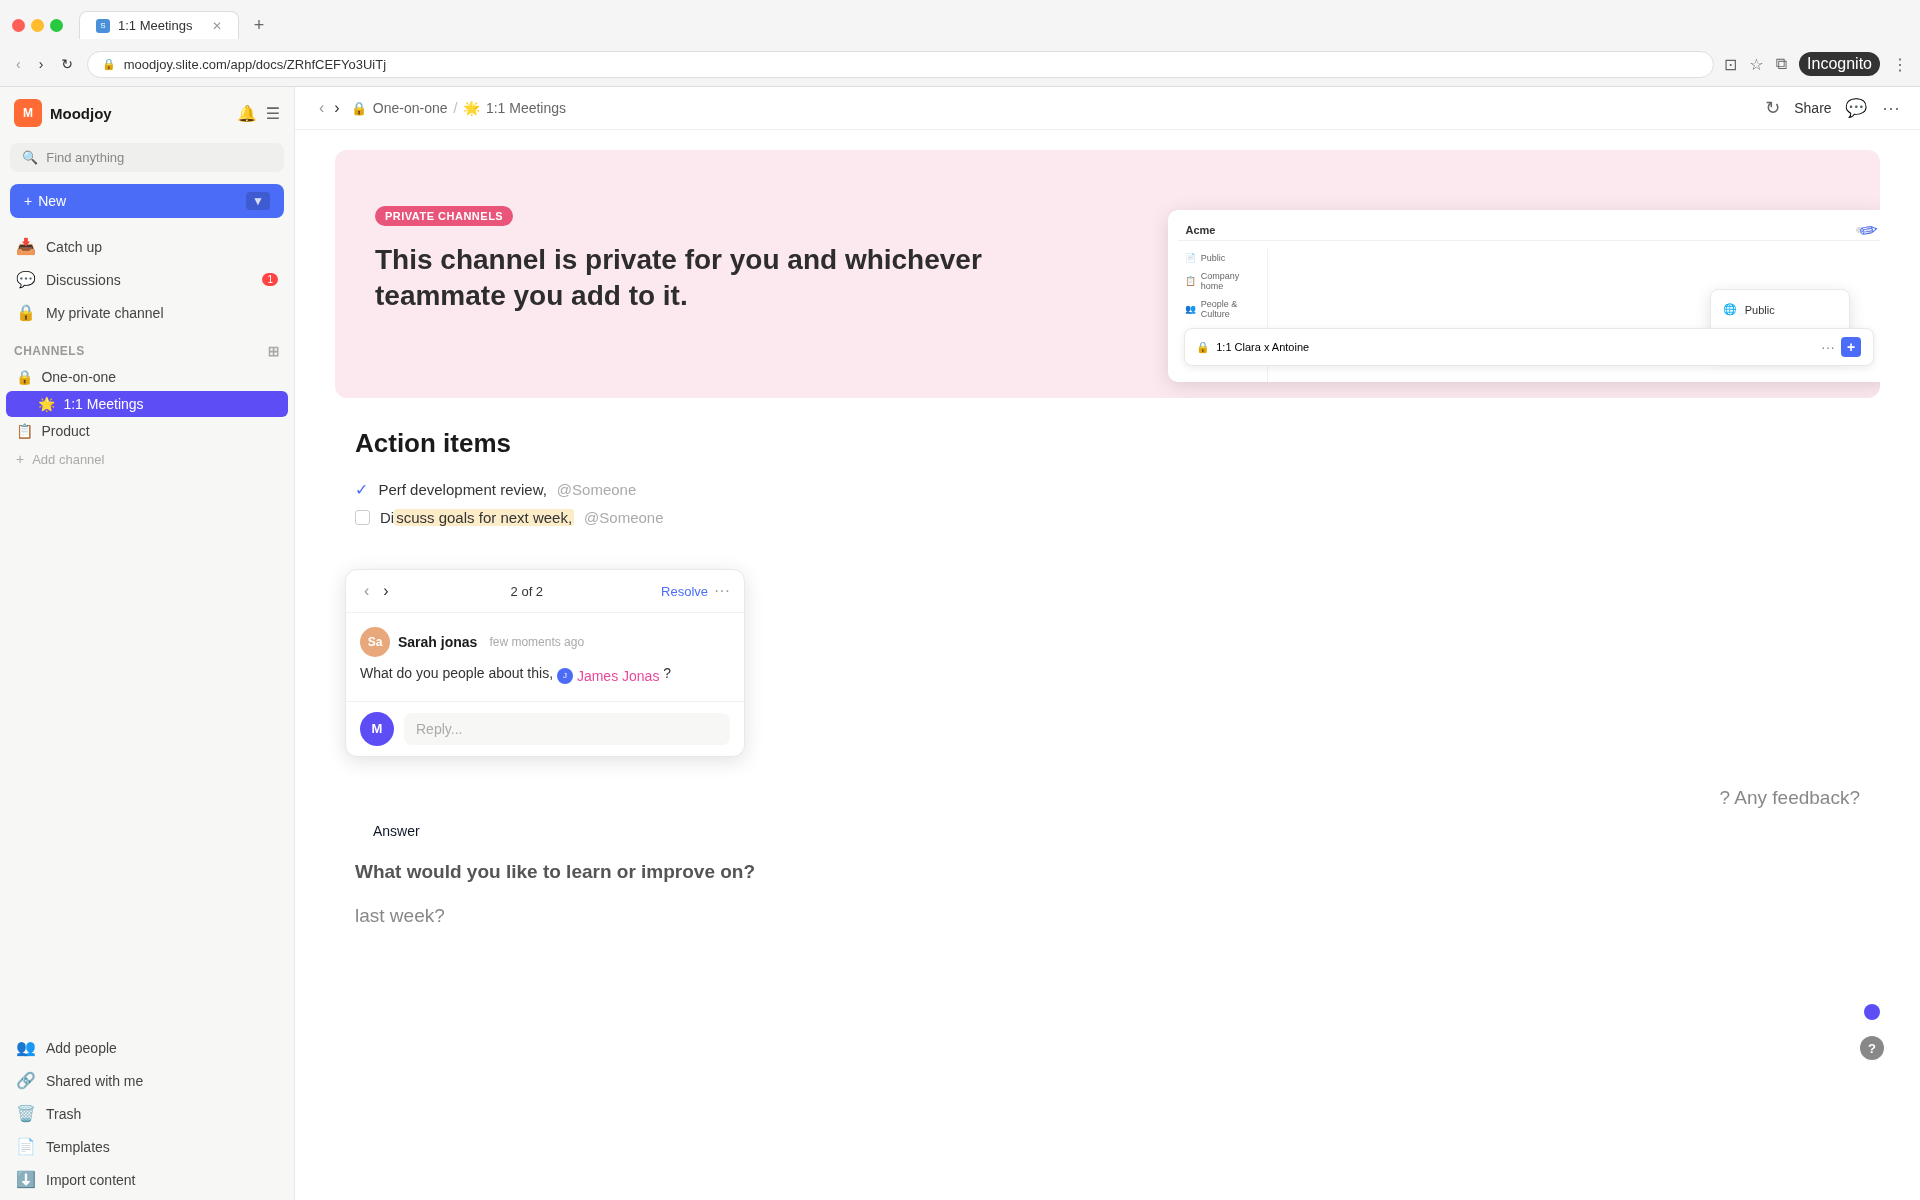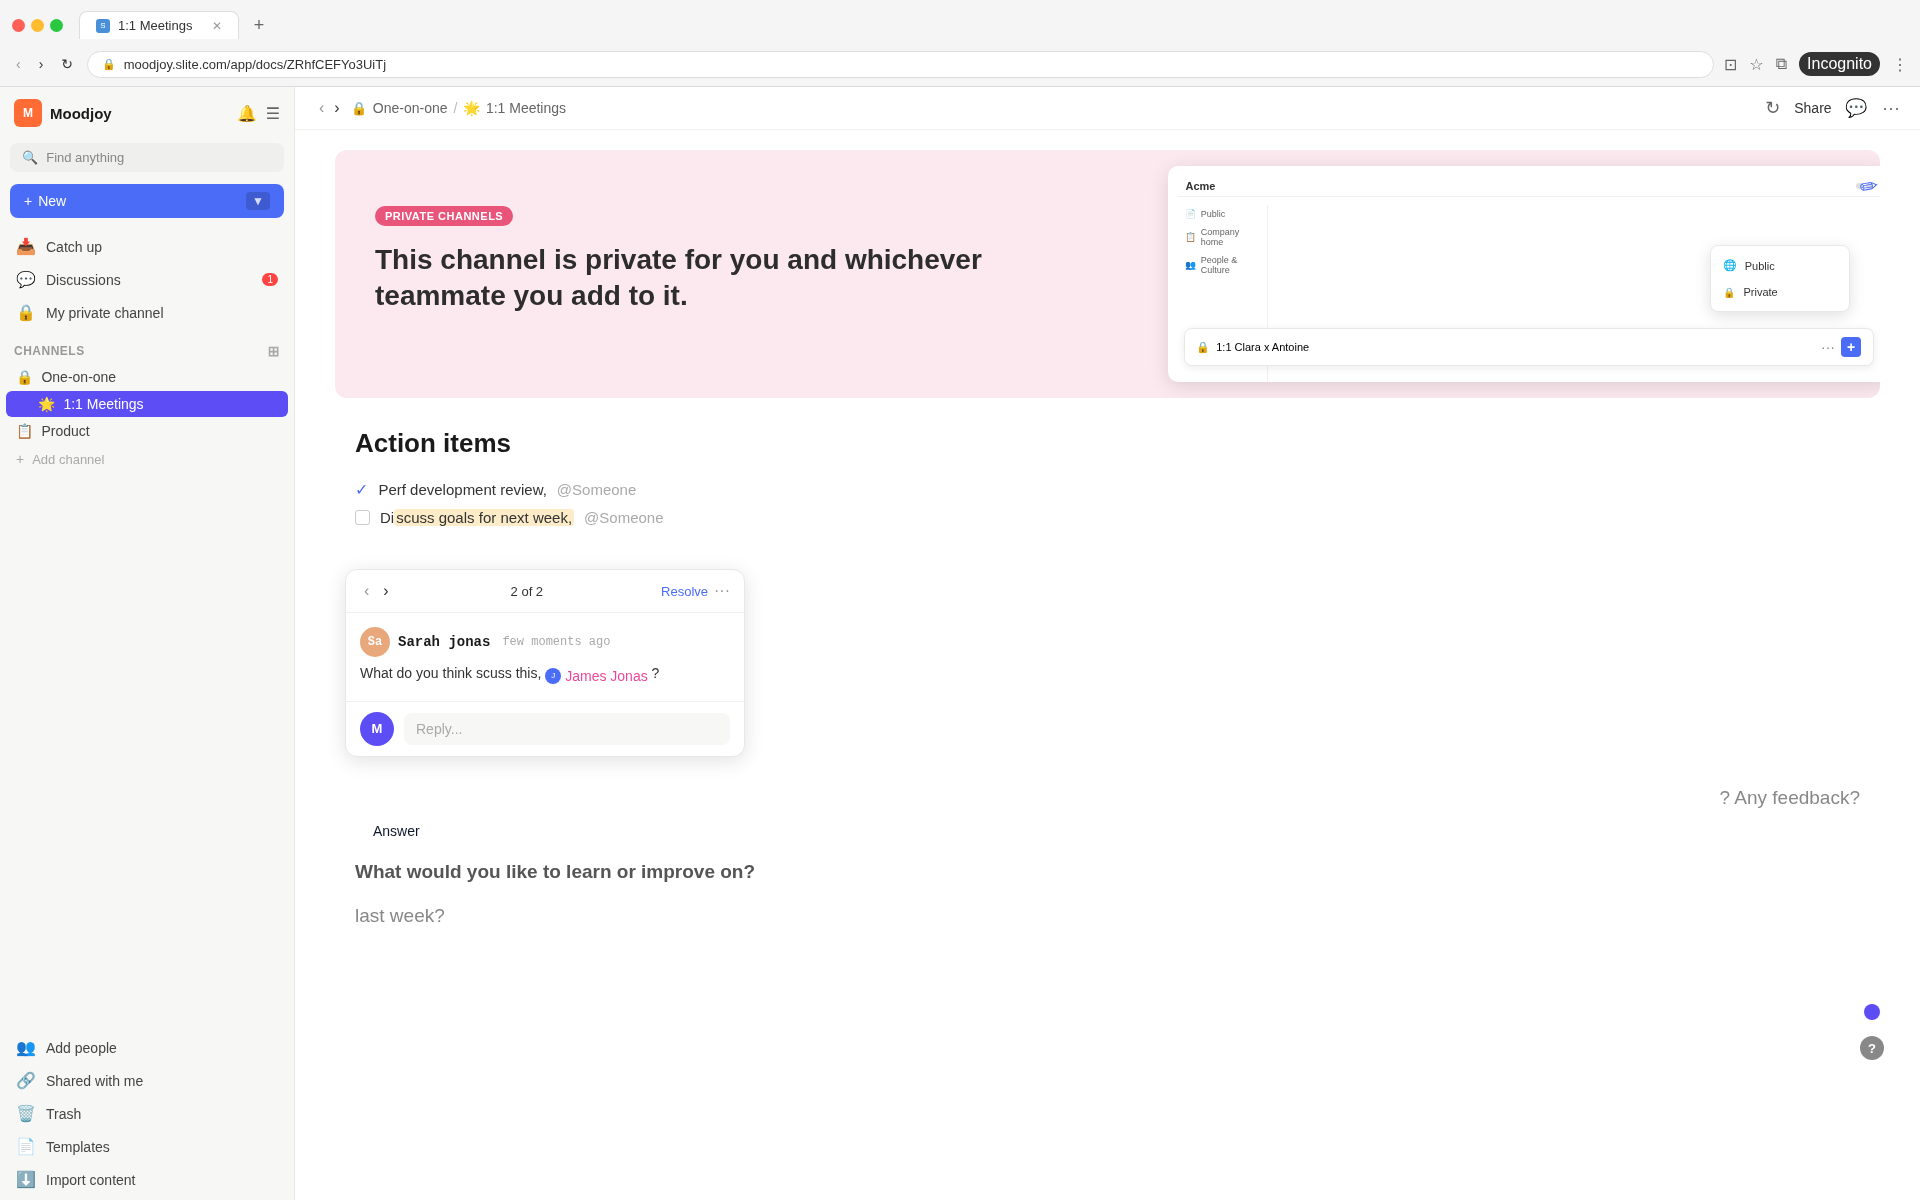--- a/index.html
+++ b/index.html
@@ -78,21 +78,21 @@
     .nav-arrow.active { color: #333; }
 
     
     .content { flex: 1; overflow-y: auto; padding: 0 40px 40px; position: relative; }
 
     
     .banner { background: #fce8ef; border-radius: 12px; margin: 20px 0 30px; height: 248px; overflow: hidden; position: relative; display: flex; }
     .banner-left { padding: 56px 40px; flex: 1; }
     .banner-badge { background: #e8547a; color: white; font-size: 11px; font-weight: 700; padding: 4px 10px; border-radius: 12px; display: inline-block; margin-bottom: 16px; letter-spacing: 0.5px; }
     .banner-title { font-size: 28px; font-weight: 600; color: #2d2d2d; line-height: 1.3; }
-    .banner-right { flex: 1; position: relative; }
+    .banner-right { flex: 1; position: relative; margin-top: 44px; }
     .mock-ui { background: #fff; border-radius: 10px; box-shadow: 0 4px 20px rgba(0,0,0,0.12); position: absolute; top: 16px; left: 20px; right: -10px; bottom: 16px; overflow: hidden; padding: 10px; }
     .mock-header { display: flex; align-items: center; gap: 8px; padding: 4px 8px; border-bottom: 1px solid #f0f0f0; margin-bottom: 8px; }
     .mock-logo { font-size: 11px; font-weight: 600; color: #333; }
     .mock-controls { margin-left: auto; display: flex; gap: 4px; }
     .mock-dot { width: 6px; height: 6px; border-radius: 50%; background: #ddd; }
     .mock-nav-item { padding: 4px 8px; font-size: 9px; color: #666; display: flex; align-items: center; gap: 4px; }
     .dropdown-popup { background: white; border: 1px solid #e8e8e6; border-radius: 8px; box-shadow: 0 4px 16px rgba(0,0,0,0.12); position: absolute; right: 30px; top: 40px; width: 140px; padding: 6px 0; }
     .dp-item { padding: 7px 12px; font-size: 11px; color: #333; display: flex; align-items: center; gap: 8px; cursor: pointer; }
     .lock-sm { font-size: 10px; color: #888; }
 
@@ -113,21 +113,21 @@
 
     
     .comment-popup { background: white; border: 1px solid #e8e8e6; border-radius: 12px; box-shadow: 0 4px 20px rgba(0,0,0,0.12); position: absolute; left: 10px; top: 38px; width: 400px; z-index: 10; }
     .comment-nav { display: flex; align-items: center; padding: 10px 14px; border-bottom: 1px solid #f0f0ee; gap: 6px; }
     .comment-nav-arrow { color: #999; font-size: 16px; cursor: pointer; padding: 2px 4px; border-radius: 4px; }
     .comment-nav-arrow.active { color: #333; }
     .comment-count { font-size: 13px; color: #333; flex: 1; text-align: center; }
     .resolve-btn { color: #4a6cf7; font-size: 13px; font-weight: 500; cursor: pointer; }
     .more-btn { color: #999; font-size: 16px; cursor: pointer; }
     .comment-body { padding: 14px; }
-    .comment-header { display: flex; align-items: center; gap: 8px; margin-bottom: 6px; font-family: Liberation Mono, monospace; }
+    .comment-header { display: flex; align-items: center; gap: 8px; margin-bottom: 6px; }
     .avatar-circle { width: 30px; height: 30px; border-radius: 50%; display: flex; align-items: center; justify-content: center; font-size: 12px; font-weight: 600; color: white; flex-shrink: 0; }
     .avatar-sa { background: #e8a87c; }
     .avatar-user { width: 34px; height: 34px; border-radius: 50%; background: #5c4df5; display: flex; align-items: center; justify-content: center; color: white; font-size: 13px; font-weight: 600; }
     .commenter-name { font-size: 14px; font-weight: 600; color: #1a1a1a; }
     .comment-time { font-size: 12px; color: #aaa; margin-left: 4px; }
     .comment-text { font-size: 14px; color: #333; line-height: 1.5; }
     .mention-avatar { width: 16px; height: 16px; border-radius: 50%; background: #4a6cf7; display: inline-flex; align-items: center; justify-content: center; color: white; font-size: 8px; }
     .reply-box { display: flex; align-items: center; gap: 10px; padding: 10px 14px; border-top: 1px solid #f0f0ee; }
     .reply-input { flex: 1; background: #f7f7f5; border-radius: 8px; padding: 8px 12px; font-size: 14px; color: #aaa; cursor: text; }
 
@@ -383,21 +383,21 @@
             <span class="resolve-btn">Resolve</span>
             <span class="more-btn">···</span>
           </div>
           <div class="comment-body">
             <div class="comment-header">
               <div class="avatar-circle avatar-sa">Sa</div>
               <span class="commenter-name">Sarah jonas</span>
               <span class="comment-time">few moments ago</span>
             </div>
             <div class="comment-text">
-              <span>What do you think scuss this,</span>
+              <span>What do you people about this,</span>
               <span style="display:inline-flex; align-items:center; gap:4px;">
                 <span class="mention-avatar">J</span>
                 <span style="color:#ec4899; font-weight:400;">James Jonas</span>
               </span>
               <span>?</span>
             </div>
           </div>
           <div class="reply-box">
             <div class="avatar-user">M</div>
             <div class="reply-input">Reply...</div>

